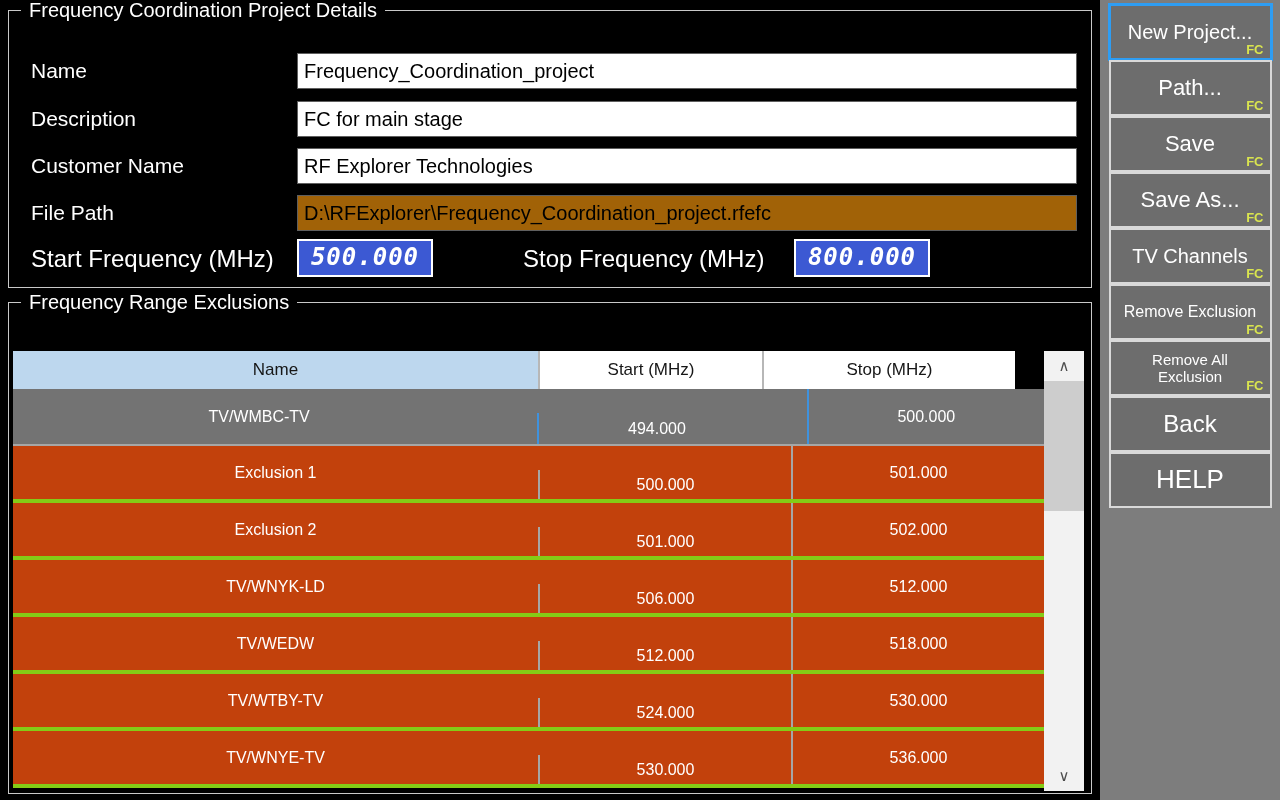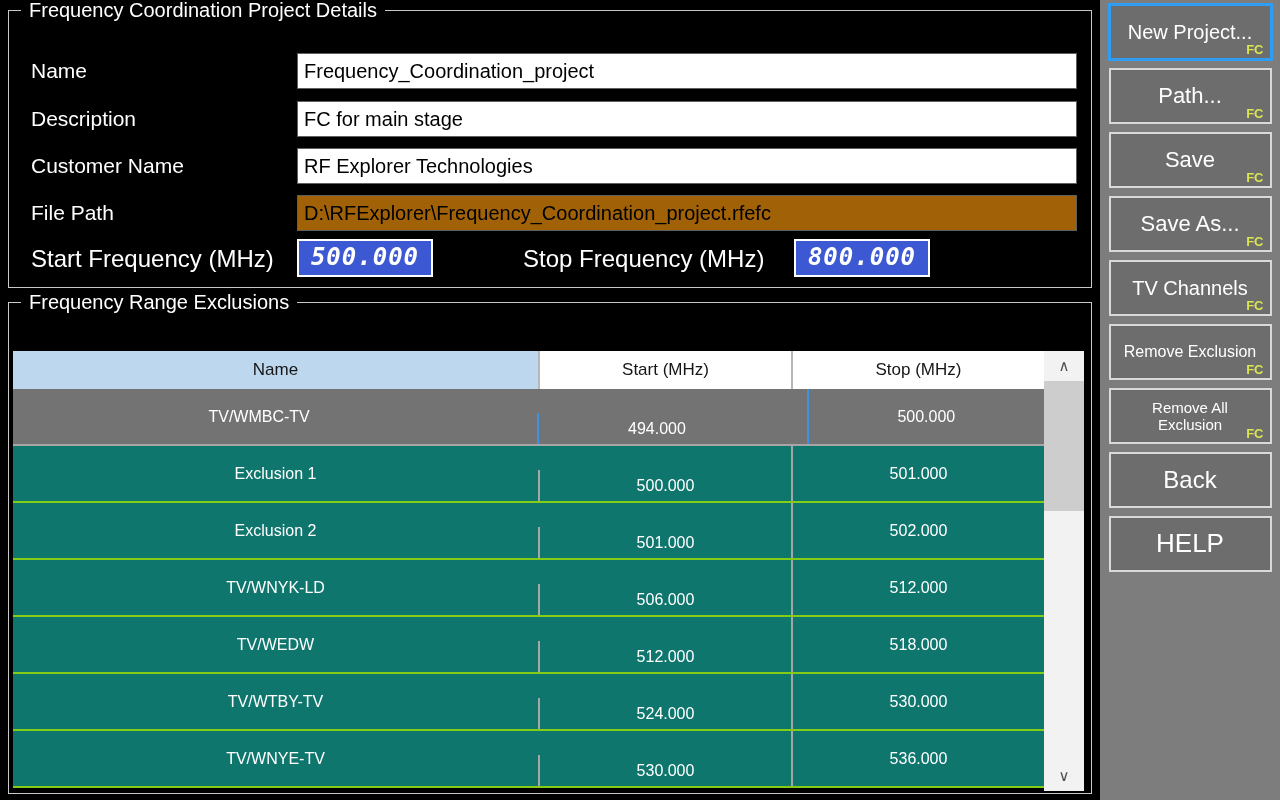--- a/index.html
+++ b/index.html
@@ -86,28 +86,28 @@
   }
   .t-header { display:flex; height:38px; }
   .t-h-cell {
     box-sizing:border-box;
     color:#161616;
     font-size:17px;
     display:flex; align-items:center; justify-content:center;
     background:#fff;
   }
   .t-h-cell.c-name  { width:525px; background:#bdd7ee; }
-  .t-h-cell.c-start { width:253px; border-left:2px solid #b7b7b7; }
+  .t-h-cell.c-start { width:224px; border-left:2px solid #b7b7b7; }
   .t-h-cell.c-stop  { width:253px; border-left:2px solid #b7b7b7; }
 
   .t-body { position:absolute; left:0; top:38px; width:1031px; }
   .t-row {
     display:flex; height:57px;
-    background:#0f766e;
-    border-bottom:2px solid #84cc16;
+    background:#c2410c;
+    border-bottom:4px solid #84cc16;
     box-sizing:border-box;
     cursor:default;
   }
   .t-row.selected { background:#737373; border-bottom:2px solid #a6a6a6;gap:32px; }
   .t-cell {
     box-sizing:border-box;
     color:#fff; font-size:16px;
     display:flex; align-items:center; justify-content:center;
   }
   .t-cell.c-name  { width:525px; }
@@ -140,21 +140,20 @@
 
   
   #sidebar {
     position:absolute; left:1100px; top:0;
     width:180px; height:800px;
     background:#7d7d7d;
     display:flex; flex-direction:column;
     align-items:center;
     padding-top:4px;
     box-sizing:border-box;
-    gap:8px;
   }
   .sb-btn {
     position:relative;
     width:163px; height:56px;
     box-sizing:border-box;
     background:#6d6d6d;
     border:2px solid #d9d9d9;
     color:#fff;
     font-family:"Liberation Sans", sans-serif;
     display:flex; align-items:center; justify-content:center;

